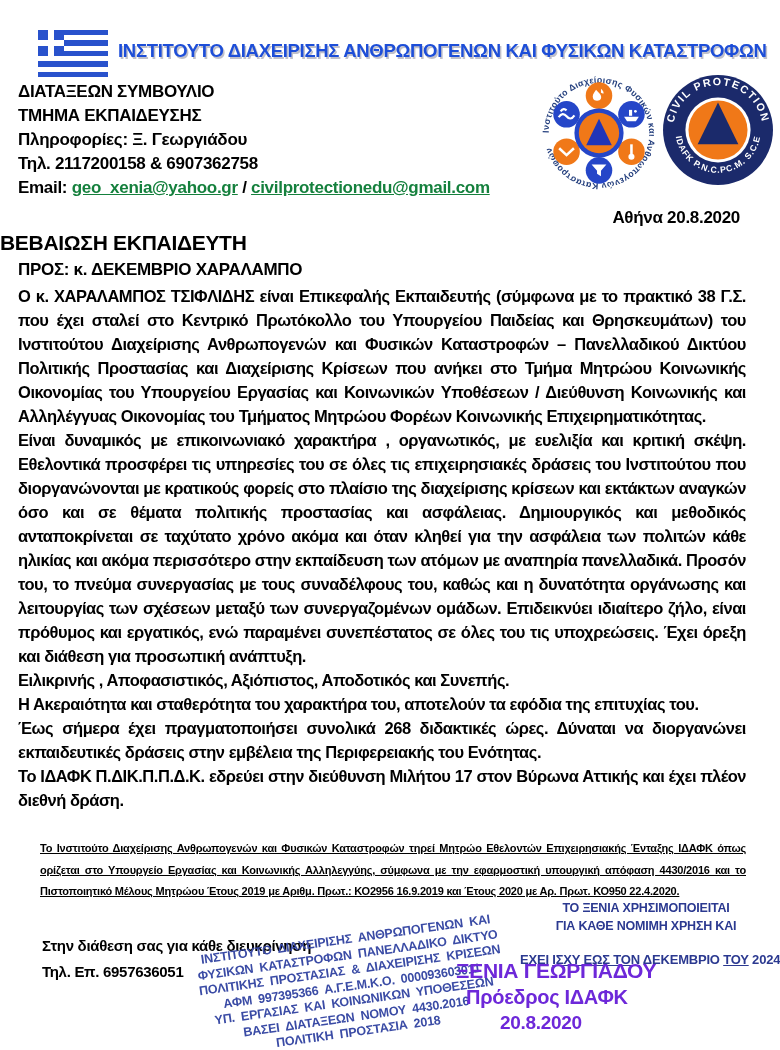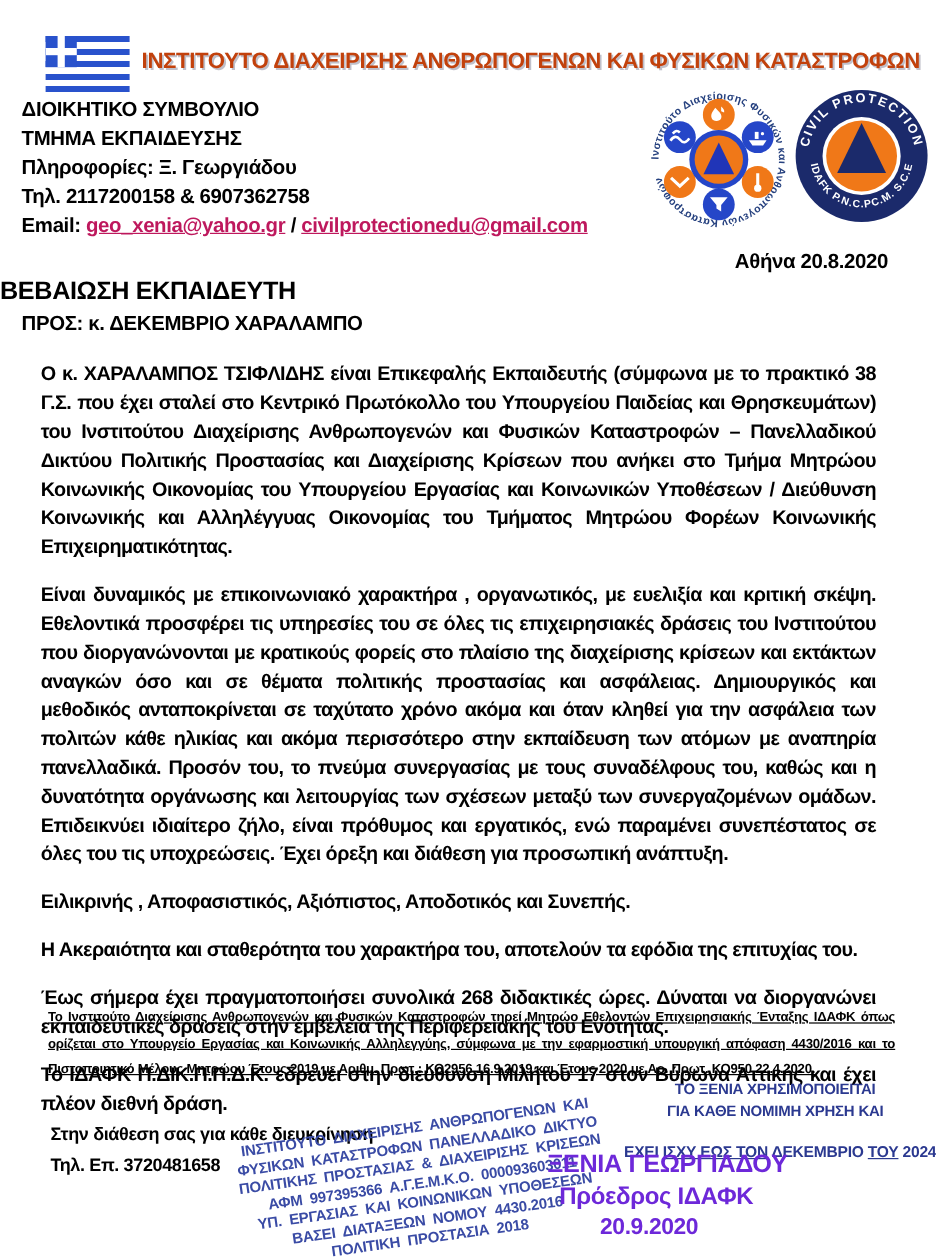--- a/index.html
+++ b/index.html
@@ -13,37 +13,37 @@
   }
   
   .flag{position:absolute;left:38px;top:30px;width:70px;height:47px;
     background:repeating-linear-gradient(to bottom,#2952CC 0 5.22px,#fff 5.22px 10.44px);}
   .flag .canton{position:absolute;left:0;top:0;width:26px;height:26.1px;background:#2952CC;}
   .flag .cross-h{position:absolute;left:0;top:10.4px;width:26px;height:5.2px;background:#fff;}
   .flag .cross-v{position:absolute;left:10.4px;top:0;width:5.2px;height:26.1px;background:#fff;}
   .org-title{
     position:absolute;left:118px;top:40px;width:600px;
     text-align:center;font-size:18.5px;font-weight:bold;letter-spacing:-0.3px;
-    color:#c2410c;text-shadow:1.5px 1.5px 0 rgba(130,130,150,.5);
+    color:#1d4ed8;text-shadow:1.5px 1.5px 0 rgba(130,130,150,.5);
     white-space:nowrap;
   }
   .info-block{position:absolute;left:18px;top:80px;font-size:17px;font-weight:bold;
     color:#000;line-height:24px;letter-spacing:-0.3px;}
-  .info-block a{color:#be185d;text-decoration:underline;}
+  .info-block a{color:#15803d;text-decoration:underline;}
   .logo1{position:absolute;left:540px;top:74px;}
   .logo2{position:absolute;left:662px;top:74px;}
   
   .date-line{position:absolute;right:40px;top:208px;font-size:17px;font-weight:bold;letter-spacing:-0.3px;}
   .doc-title{position:absolute;left:0;top:231px;width:780px;text-align:left;
     font-size:21px;font-weight:bold;letter-spacing:-0.3px;}
   .recipient{position:absolute;left:18px;top:260px;font-size:17px;font-weight:bold;letter-spacing:-0.3px;}
   .body-text{position:absolute;left:18px;top:284px;width:728px;
     font-size:16.5px;font-weight:bold;letter-spacing:-0.45px;line-height:24px;
     text-align:justify;color:#000;}
-  .body-text p{margin:16px;}
+  .body-text p{margin:0;}
   
   .legal-note{position:absolute;left:40px;top:838px;width:706px;
     font-size:11px;font-weight:bold;line-height:21.5px;letter-spacing:-0.2px;
     text-align:justify;text-decoration:underline;color:#000;}
   
   .validity{position:absolute;left:520px;top:899px;width:252px;text-align:center;
     color:#2B3990;font-weight:bold;font-size:12.5px;line-height:18px;letter-spacing:-0.2px;}
   .validity .v3{margin-top:16px;font-size:13px;white-space:nowrap;}
   .validity .u{text-decoration:underline;}
   
@@ -66,21 +66,21 @@
   <div class="flag">
     <div class="canton">
       <div class="cross-h"></div>
         <div class="cross-v"></div>
     </div>
   </div>
 
   <div class="org-title">ΙΝΣΤΙΤΟΥΤΟ ΔΙΑΧΕΙΡΙΣΗΣ ΑΝΘΡΩΠΟΓΕΝΩΝ ΚΑΙ ΦΥΣΙΚΩΝ ΚΑΤΑΣΤΡΟΦΩΝ</div>
 
   <div class="info-block">
-    <div>ΔΙΟΙΚΗΤΙΚΟ ΣΥΜΒΟΥΛΙΟ</div>
+    <div>ΔΙΑΤΑΞΕΩΝ ΣΥΜΒΟΥΛΙΟ</div>
     <div>ΤΜΗΜΑ ΕΚΠΑΙΔΕΥΣΗΣ</div>
     <div>Πληροφορίες: Ξ. Γεωργιάδου</div>
     <div>Τηλ. 2117200158 &amp; 6907362758</div>
     <div>
       <span>Email: </span><a href="#">geo_xenia@yahoo.gr</a><span>  /  </span><a href="#">civilprotectionedu@gmail.com</a>
     </div>
   </div>
 
   <svg class="logo1" width="118" height="118" viewBox="0 0 120 120">
     <defs>
@@ -154,32 +154,32 @@
   <div class="legal-note">Το Ινστιτούτο Διαχείρισης Ανθρωπογενών και Φυσικών Καταστροφών τηρεί Μητρώο Εθελοντών Επιχειρησιακής Ένταξης  ΙΔΑΦΚ  όπως ορίζεται στο Υπουργείο Εργασίας και Κοινωνικής Αλληλεγγύης, σύμφωνα με την εφαρμοστική υπουργική απόφαση 4430/2016 και  το Πιστοποιητικό Μέλους Μητρώου Έτους 2019  με Αριθμ. Πρωτ.: ΚΟ2956 16.9.2019  και Έτους 2020 με Αρ. Πρωτ. ΚΟ950 22.4.2020.</div>
 
   <div class="validity">
     <div>ΤΟ ΞΕΝΙΑ ΧΡΗΣΙΜΟΠΟΙΕΙΤΑΙ</div>
     <div>ΓΙΑ ΚΑΘΕ ΝΟΜΙΜΗ ΧΡΗΣΗ ΚΑΙ</div>
     <div class="v3"><span>ΕΧΕΙ </span><span class="u">ΙΣΧΥ ΕΩΣ ΤΟΝ</span><span> ΔΕΚΕΜΒΡΙΟ </span><span class="u">ΤΟΥ</span><span> 2024</span></div>
   </div>
 
   <div class="footer-contact">
     <div>Στην διάθεση σας για κάθε διευκρίνηση</div>
-    <div>Τηλ. Επ. 3720481658</div>
+    <div>Τηλ. Επ. 6957636051</div>
   </div>
 
   <div class="stamp">
     <div>ΙΝΣΤΙΤΟΥΤΟ ΔΙΑΧΕΙΡΙΣΗΣ ΑΝΘΡΩΠΟΓΕΝΩΝ ΚΑΙ</div>
     <div>ΦΥΣΙΚΩΝ ΚΑΤΑΣΤΡΟΦΩΝ ΠΑΝΕΛΛΑΔΙΚΟ ΔΙΚΤΥΟ</div>
     <div>ΠΟΛΙΤΙΚΗΣ ΠΡΟΣΤΑΣΙΑΣ &amp; ΔΙΑΧΕΙΡΙΣΗΣ ΚΡΙΣΕΩΝ</div>
     <div>ΑΦΜ 997395366    Α.Γ.Ε.Μ.Κ.Ο.  000093603011</div>
     <div>ΥΠ. ΕΡΓΑΣΙΑΣ  ΚΑΙ  ΚΟΙΝΩΝΙΚΩΝ ΥΠΟΘΕΣΕΩΝ</div>
     <div>ΒΑΣΕΙ  ΔΙΑΤΑΞΕΩΝ  ΝΟΜΟΥ  4430.2016</div>
     <div>ΠΟΛΙΤΙΚΗ  ΠΡΟΣΤΑΣΙΑ 2018</div>
   </div>
 
   <div class="signature">
     <div class="sig-name">ΞΕΝΙΑ ΓΕΩΡΓΙΑΔΟΥ</div>
     <div class="sig-title">Πρόεδρος  ΙΔΑΦΚ</div>
-    <div class="sig-date">20.9.2020</div>
+    <div class="sig-date">20.8.2020</div>
   </div>
 
 </div>
 
 </body></html>

